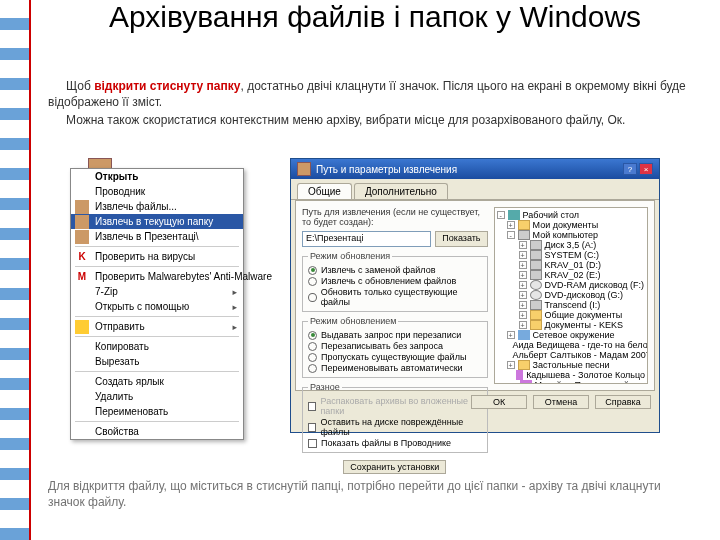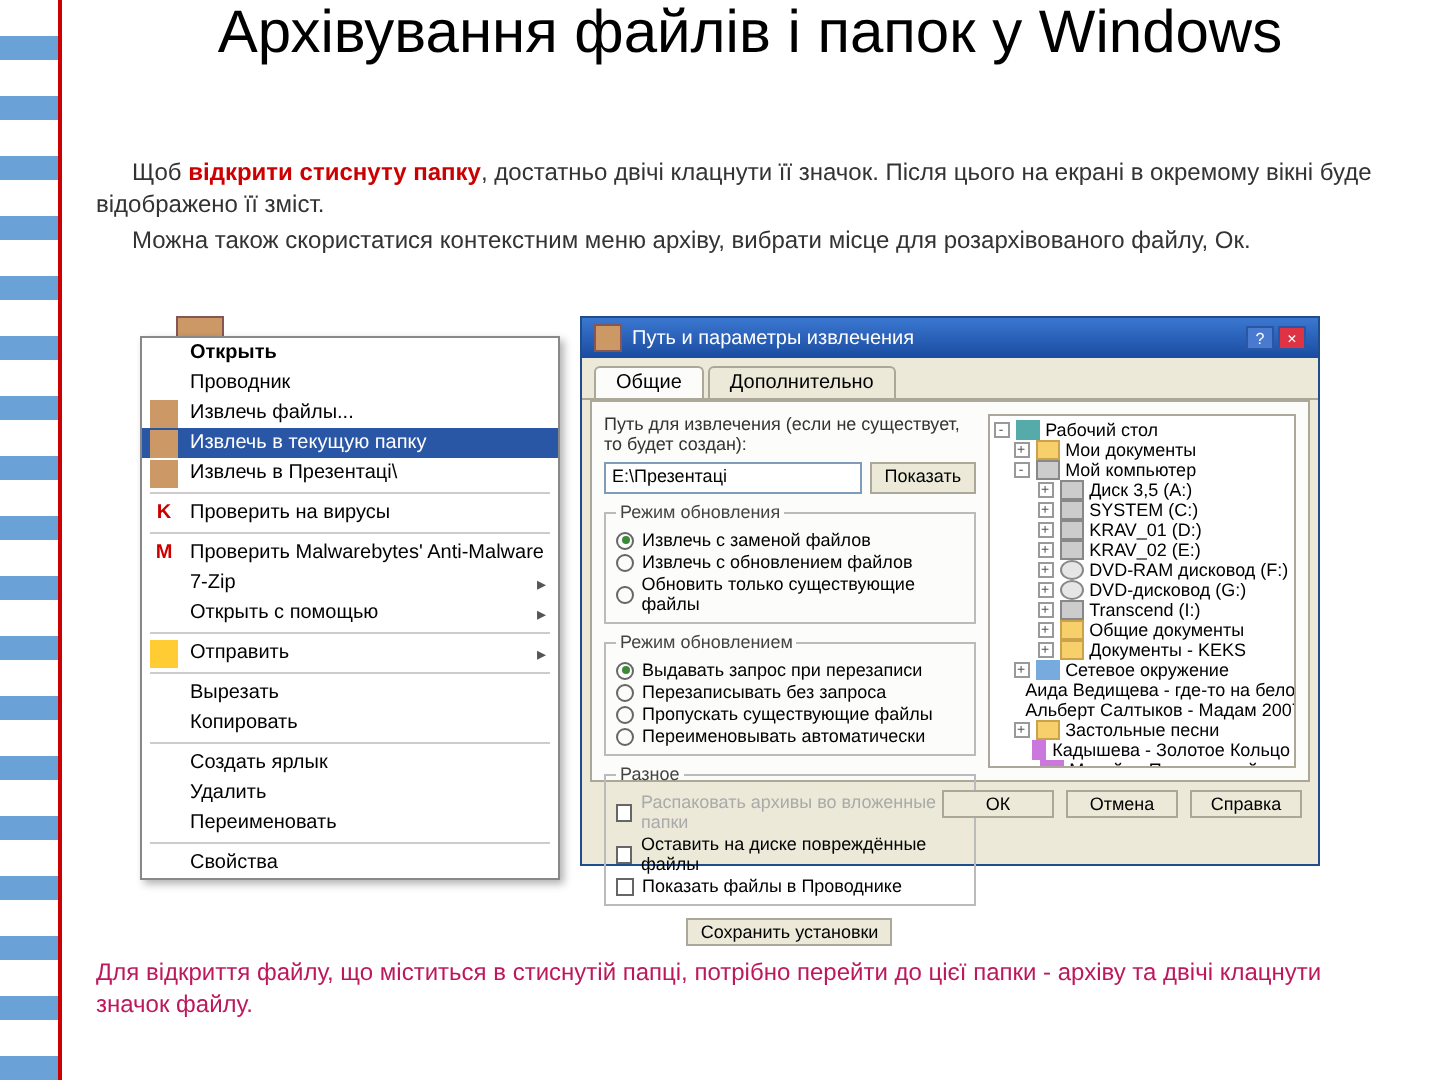--- a/index.html
+++ b/index.html
@@ -44,41 +44,41 @@
     font-size: 12px;
     color: #333;
     line-height: 1.35;
   }
   .body-text .p { text-indent: 18px; margin: 0 0 2px 0; }
   .body-text .kw { color: #c00; font-weight: bold; }
   .footer-text {
     position: absolute;
     bottom: 30px; left: 48px; right: 30px;
     font-size: 12px;
-    color: #be185d;
+    color: #737373;
     line-height: 1.35;
   }
   .wm {
     position: absolute;
     right: 40px; bottom: 8px;
     color: #ddd;
     font-size: 18px;
     font-style: italic;
   }
   
   .shot-area {
     position: absolute;
     left: 70px; top: 158px;
     width: 590px; height: 280px;
   }
   
   .ctx-base {
     position: absolute;
     left: 0; top: 10px;
-    width: 210px;
+    width: 174px;
     background: #fff;
     border: 1px solid #888;
     box-shadow: 2px 2px 4px rgba(0,0,0,.3);
     font-size: 10px;
   }
   .ctx-archive-icon {
     position: absolute;
     left: 18px; top: 0px;
     width: 24px; height: 20px;
     background: #c96;
@@ -308,24 +308,24 @@
       <div class="ctx-row sub">
         <span>Открыть с помощью</span>
       </div>
       <div class="ctx-sep"></div>
       <div class="ctx-row sub">
         <span class="ctx-icon send"></span>
         <span>Отправить</span>
       </div>
       <div class="ctx-sep"></div>
       <div class="ctx-row">
+        <span>Копировать</span>
+      </div>
+      <div class="ctx-row">
         <span>Вырезать</span>
-      </div>
-      <div class="ctx-row">
-        <span>Копировать</span>
       </div>
       <div class="ctx-sep"></div>
       <div class="ctx-row">
         <span>Создать ярлык</span>
       </div>
       <div class="ctx-row">
         <span>Удалить</span>
       </div>
       <div class="ctx-row">
         <span>Переименовать</span>

